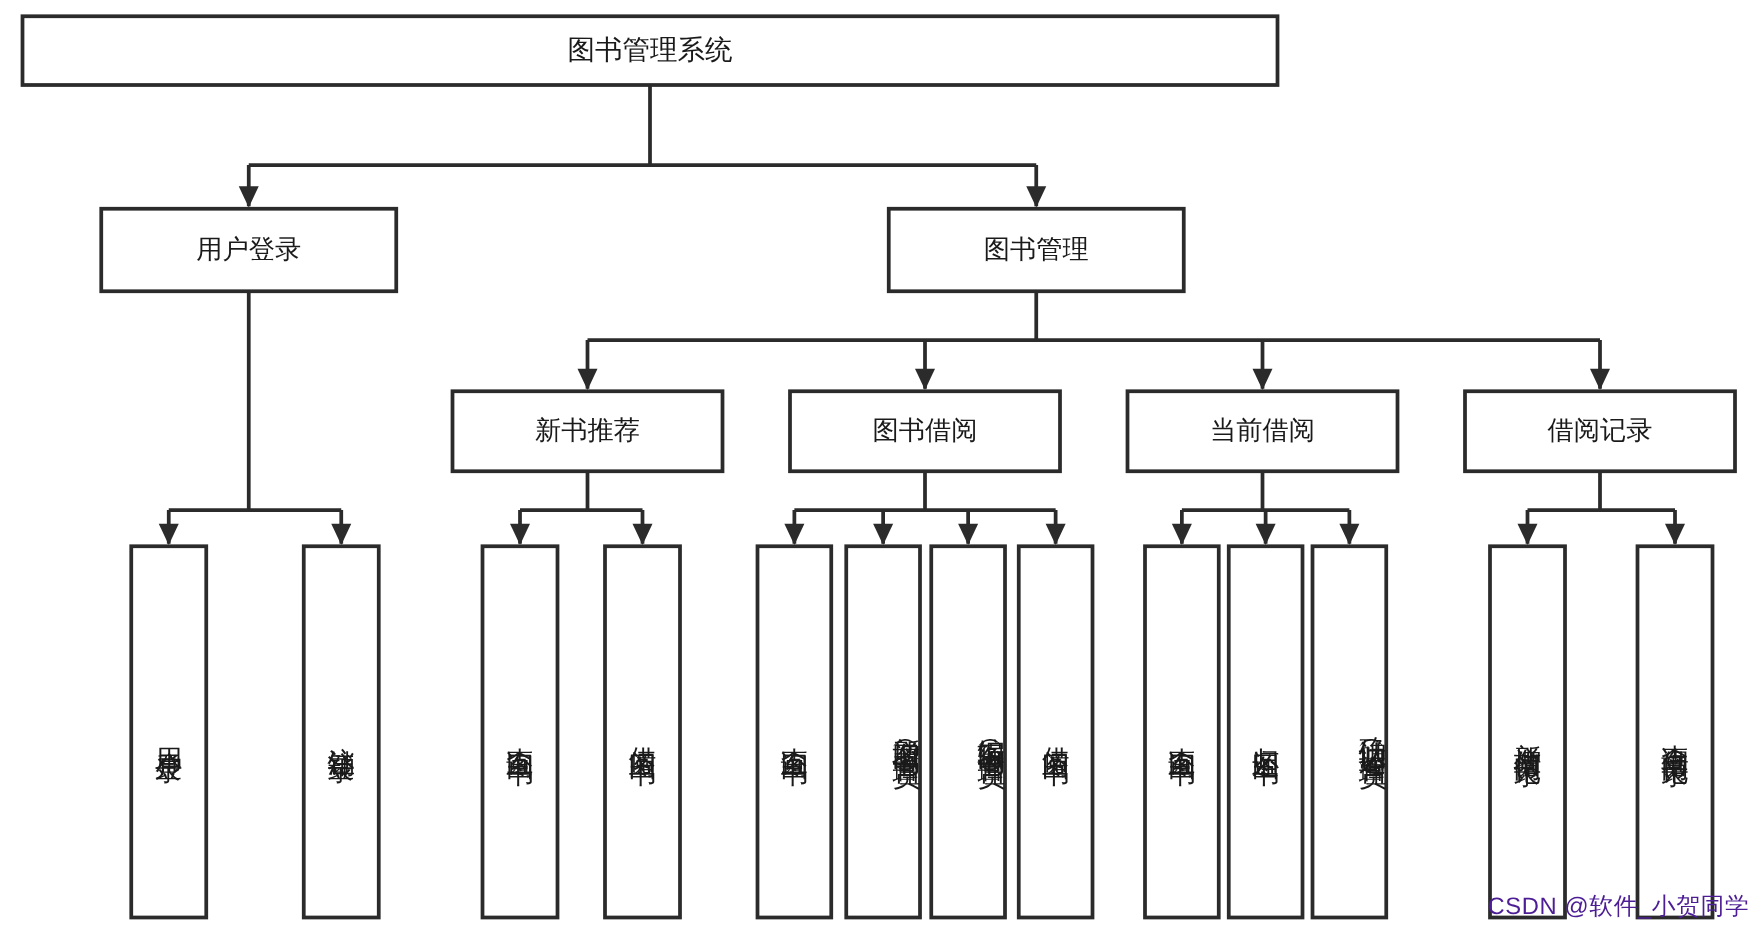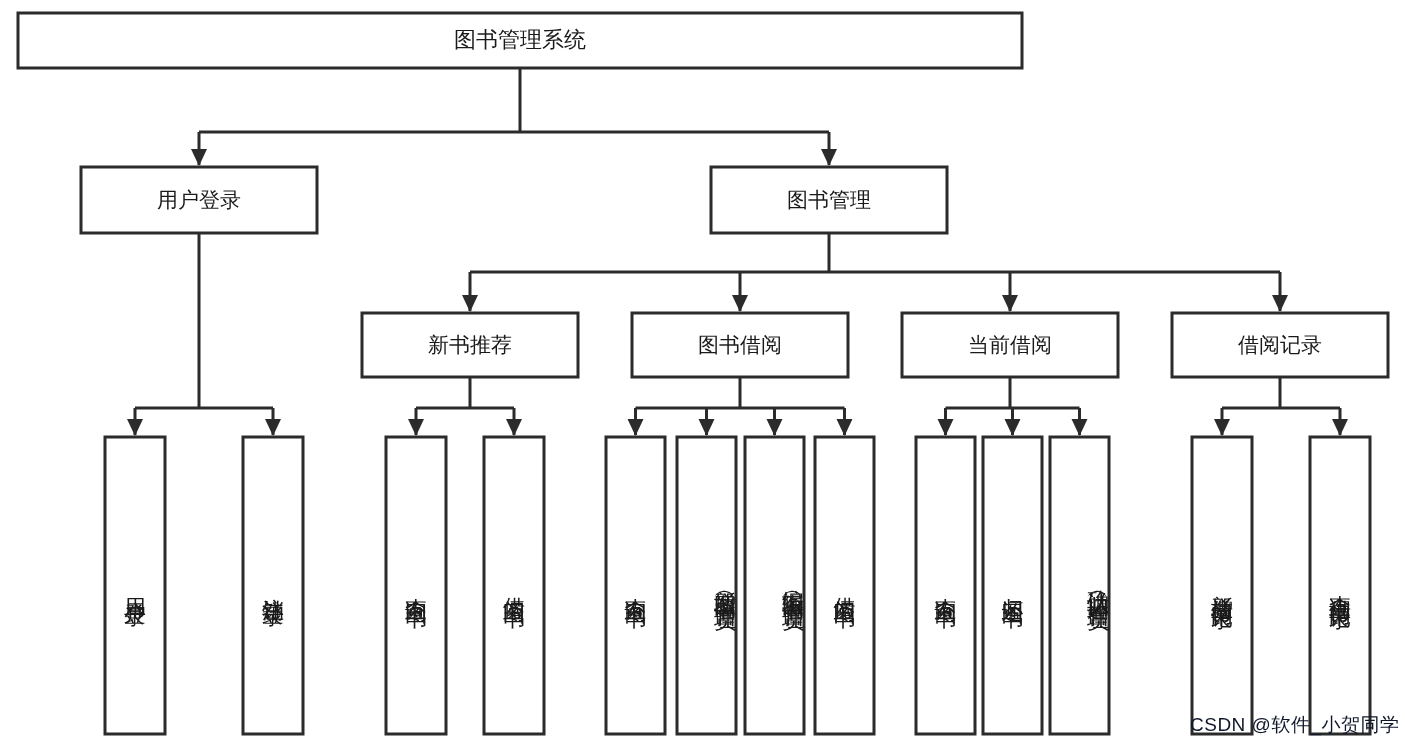--- a/index.html
+++ b/index.html
@@ -39,21 +39,21 @@
     justify-content:center;
     white-space:nowrap;
     pointer-events:none;
   }
   .leaf-label.mid{align-items:center;}
   .watermark{
     position:absolute;
     left:1190px;top:712px;
     font-family:"Liberation Sans","DejaVu Sans",sans-serif;
     font-size:19px;
-    color:#0f172a;
+    color:#4c1d95;
     white-space:nowrap;
     letter-spacing:0.5px;
   }
 </style>
 </head>
 <body>
 
 <div id="stage">
   <svg id="diagram" viewBox="0 0 1405 747" xmlns="http://www.w3.org/2000/svg">
     <g id="connectors">

